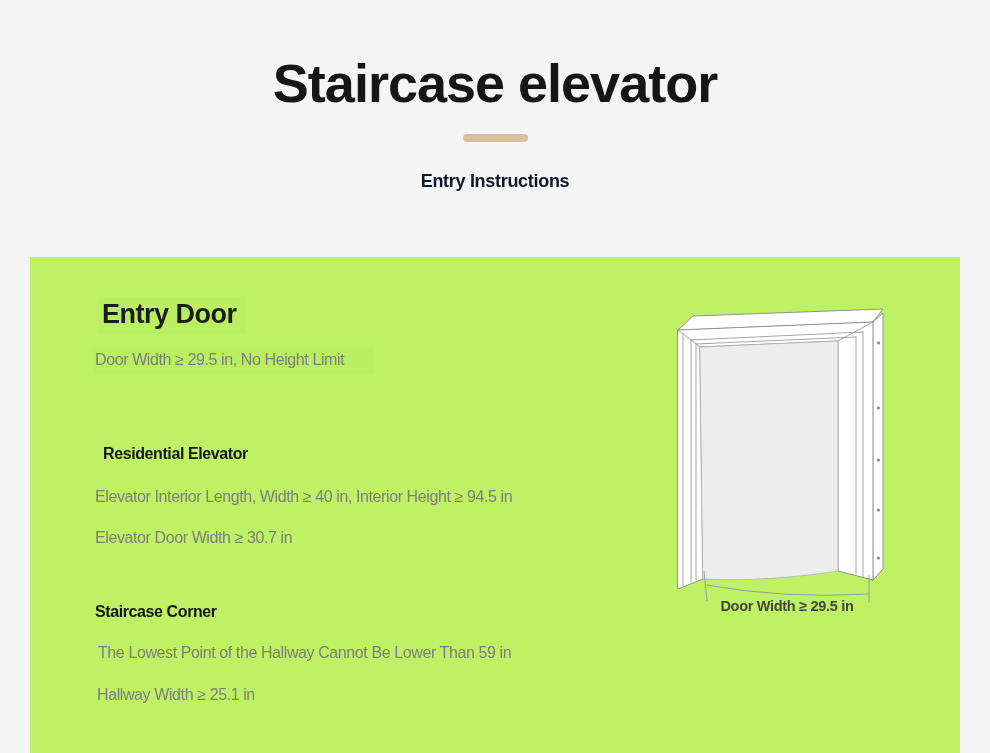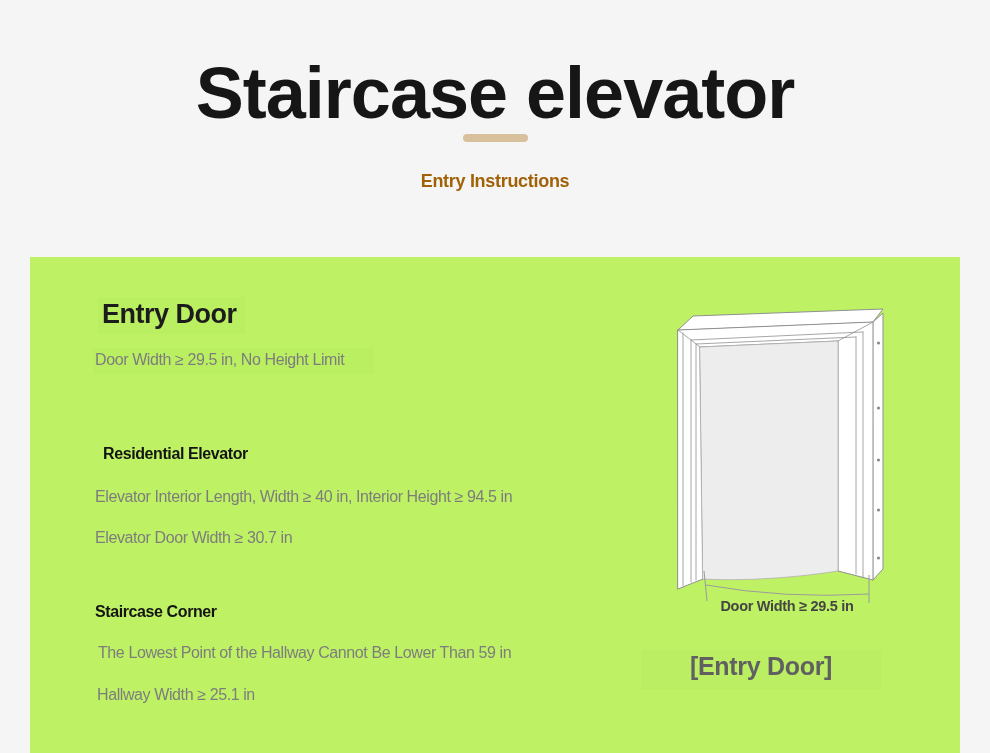--- a/index.html
+++ b/index.html
@@ -5,31 +5,31 @@
   * { margin:0; padding:0; box-sizing:border-box; }
   html,body { width:990px; height:753px; }
   body {
     position:relative;
     background:#f5f5f6;
     font-family:"Liberation Sans", sans-serif;
     overflow:hidden;
   }
   .header-title {
     position:absolute; top:52px; left:0; width:990px;
-    text-align:center; font-size:72px; font-weight:800;
+    text-align:center; font-size:54px; font-weight:800;
     letter-spacing:-1px; color:#161616;
   }
   .header-divider {
     position:absolute; top:134px; left:463px;
     width:65px; height:8px; border-radius:4px; background:#d9c09c;
   }
   .header-subtitle {
     position:absolute; top:171px; left:0; width:990px;
     text-align:center; font-size:18px; font-weight:700;
-    letter-spacing:-0.3px; color:#a16207;
+    letter-spacing:-0.3px; color:#0f172a;
   }
   .card {
     position:absolute; left:30px; top:257px; width:930px; height:496px;
     background:#bef264;
     text-decoration:underline;
   }
   .card .abs { position:absolute; white-space:nowrap; }
   .section-title-lg {
     font-size:27px; font-weight:700; letter-spacing:-0.5px; color:#1c1c1c;
     background:rgba(0,0,0,0.012); padding:2px 8px 4px 4px;
@@ -106,15 +106,14 @@
       <circle cx="215.5" cy="255" r="1.6"></circle>
     </g>
 
     <g stroke="#9b9b9b" stroke-width="1" fill="none">
       <path d="M41,268 L44,298"></path>
       <path d="M206,272 L206,300"></path>
       <path d="M43,282 Q122,296 206,291"></path>
     </g>
   </svg>
   <div class="figure-caption">Door Width ≥ 29.5 in</div>
-  <div class="figure-label">[Entry Door]</div>
 
 </div>
 
 </body></html>

